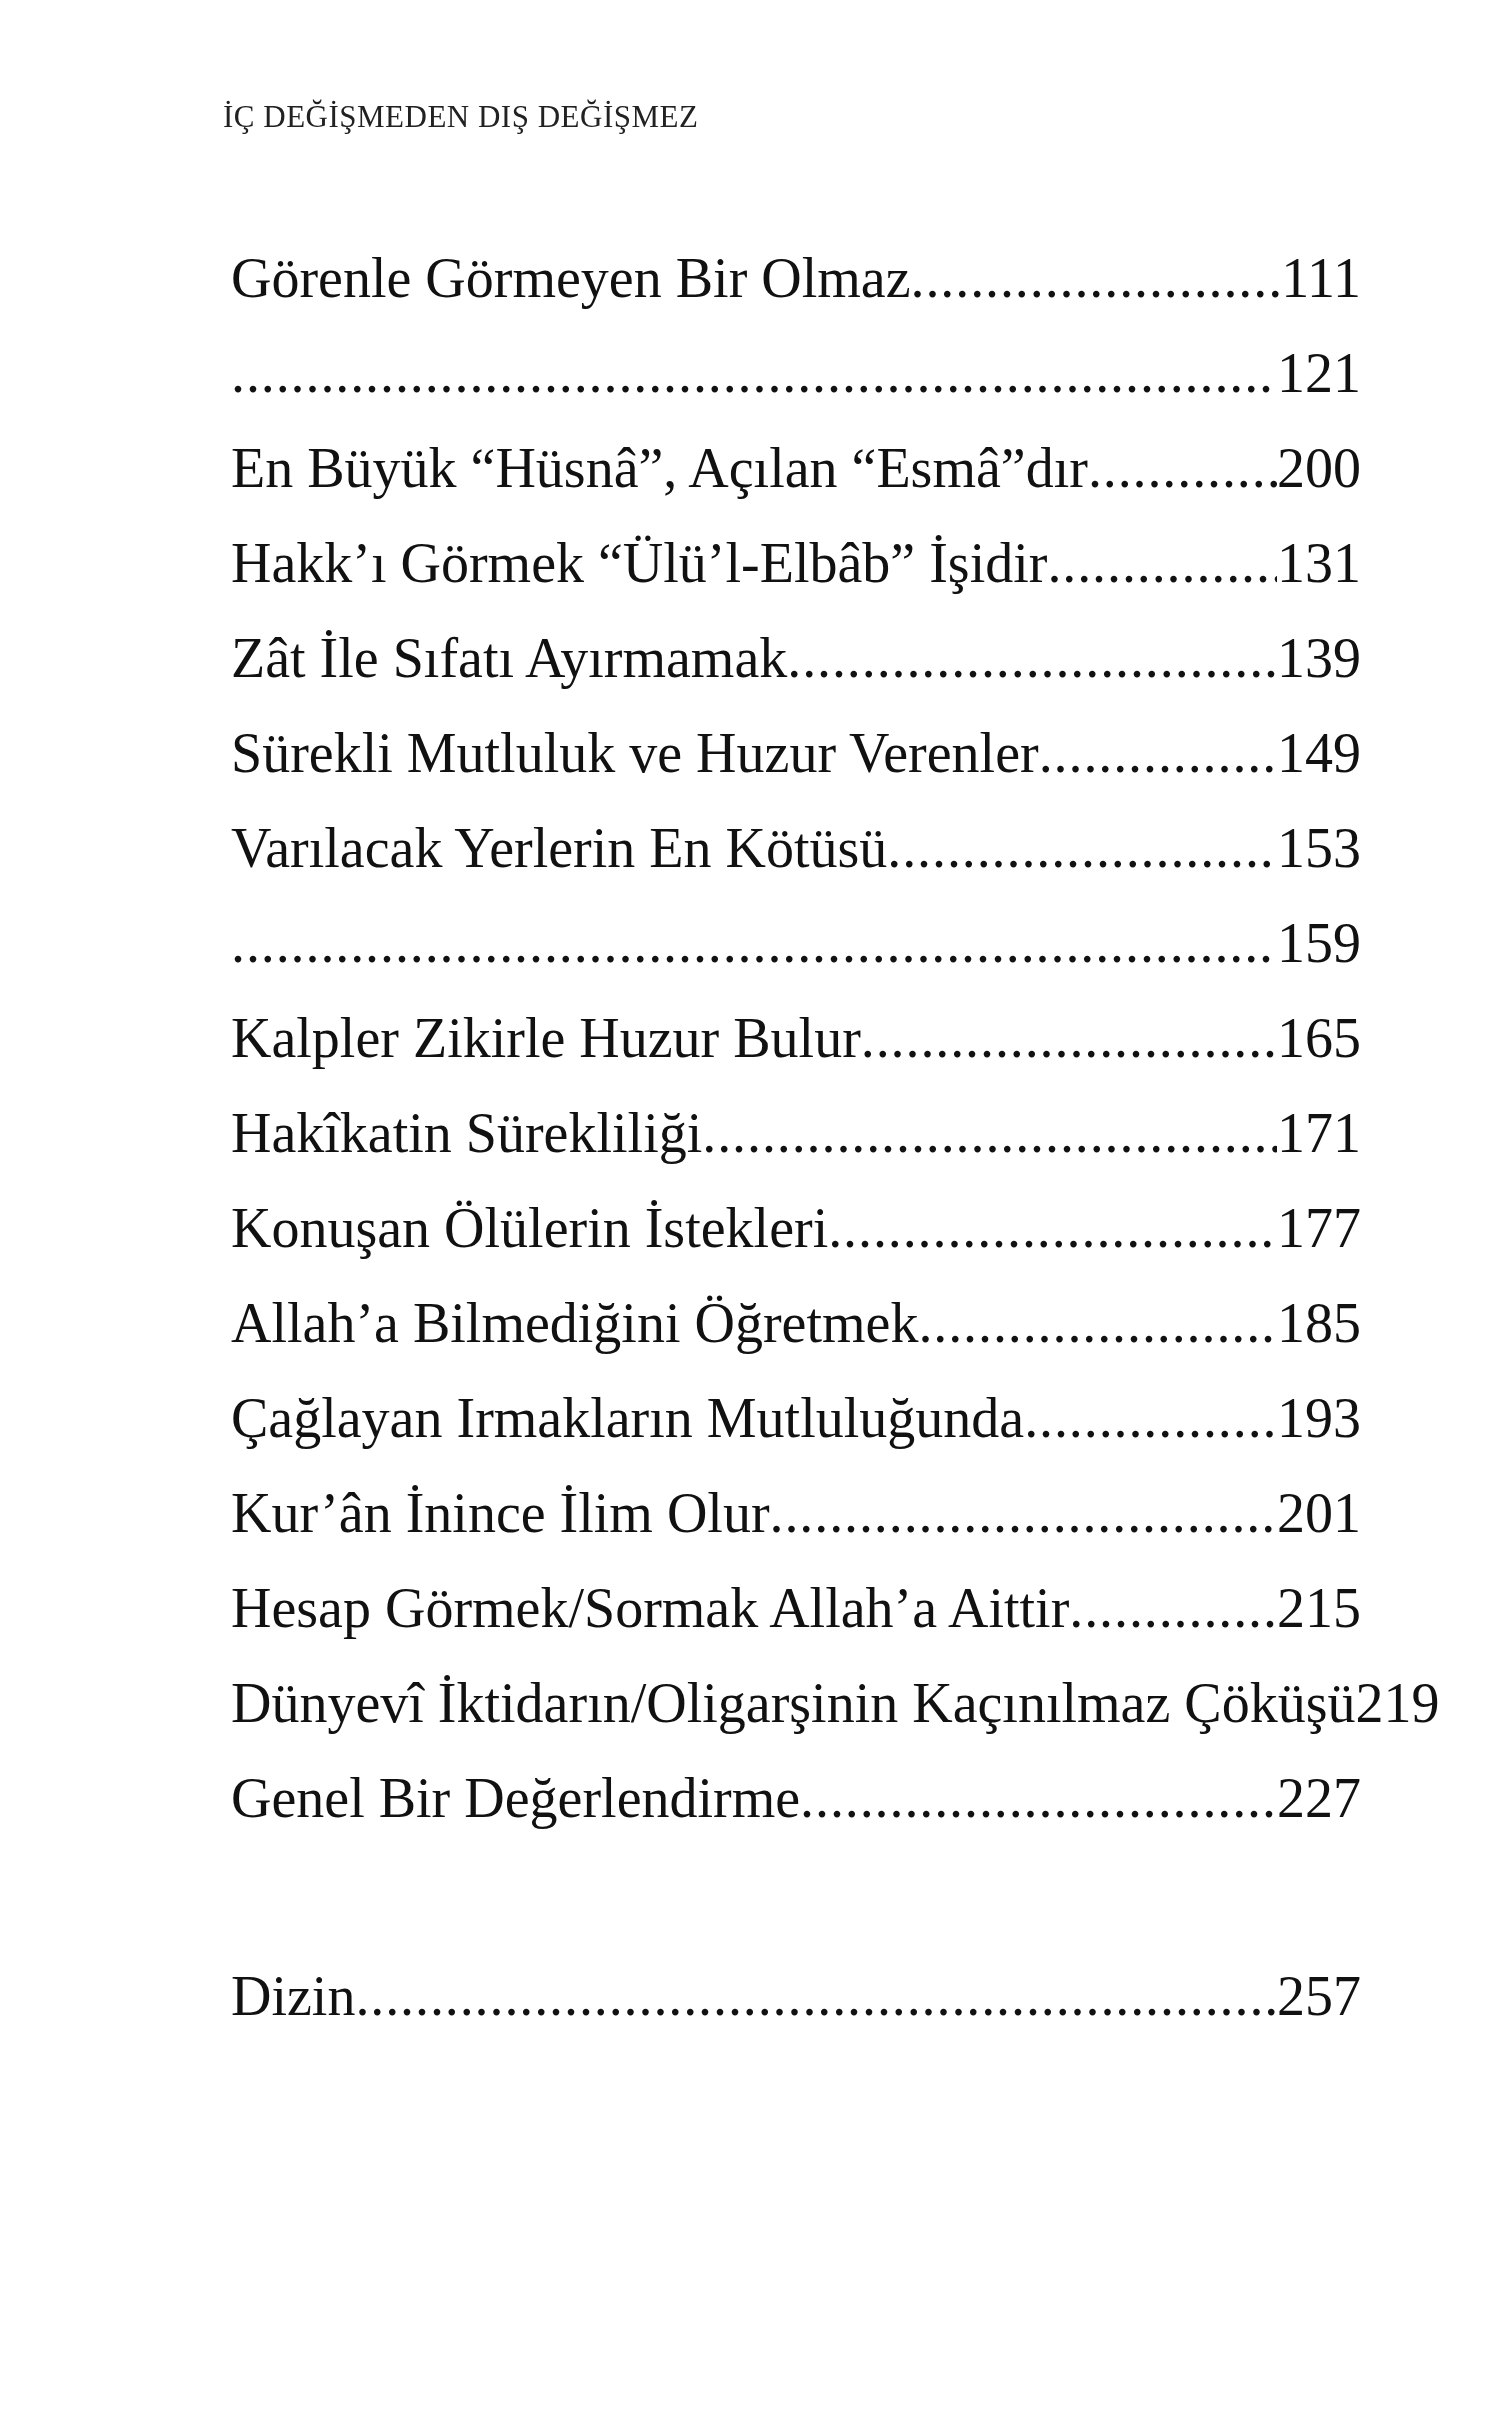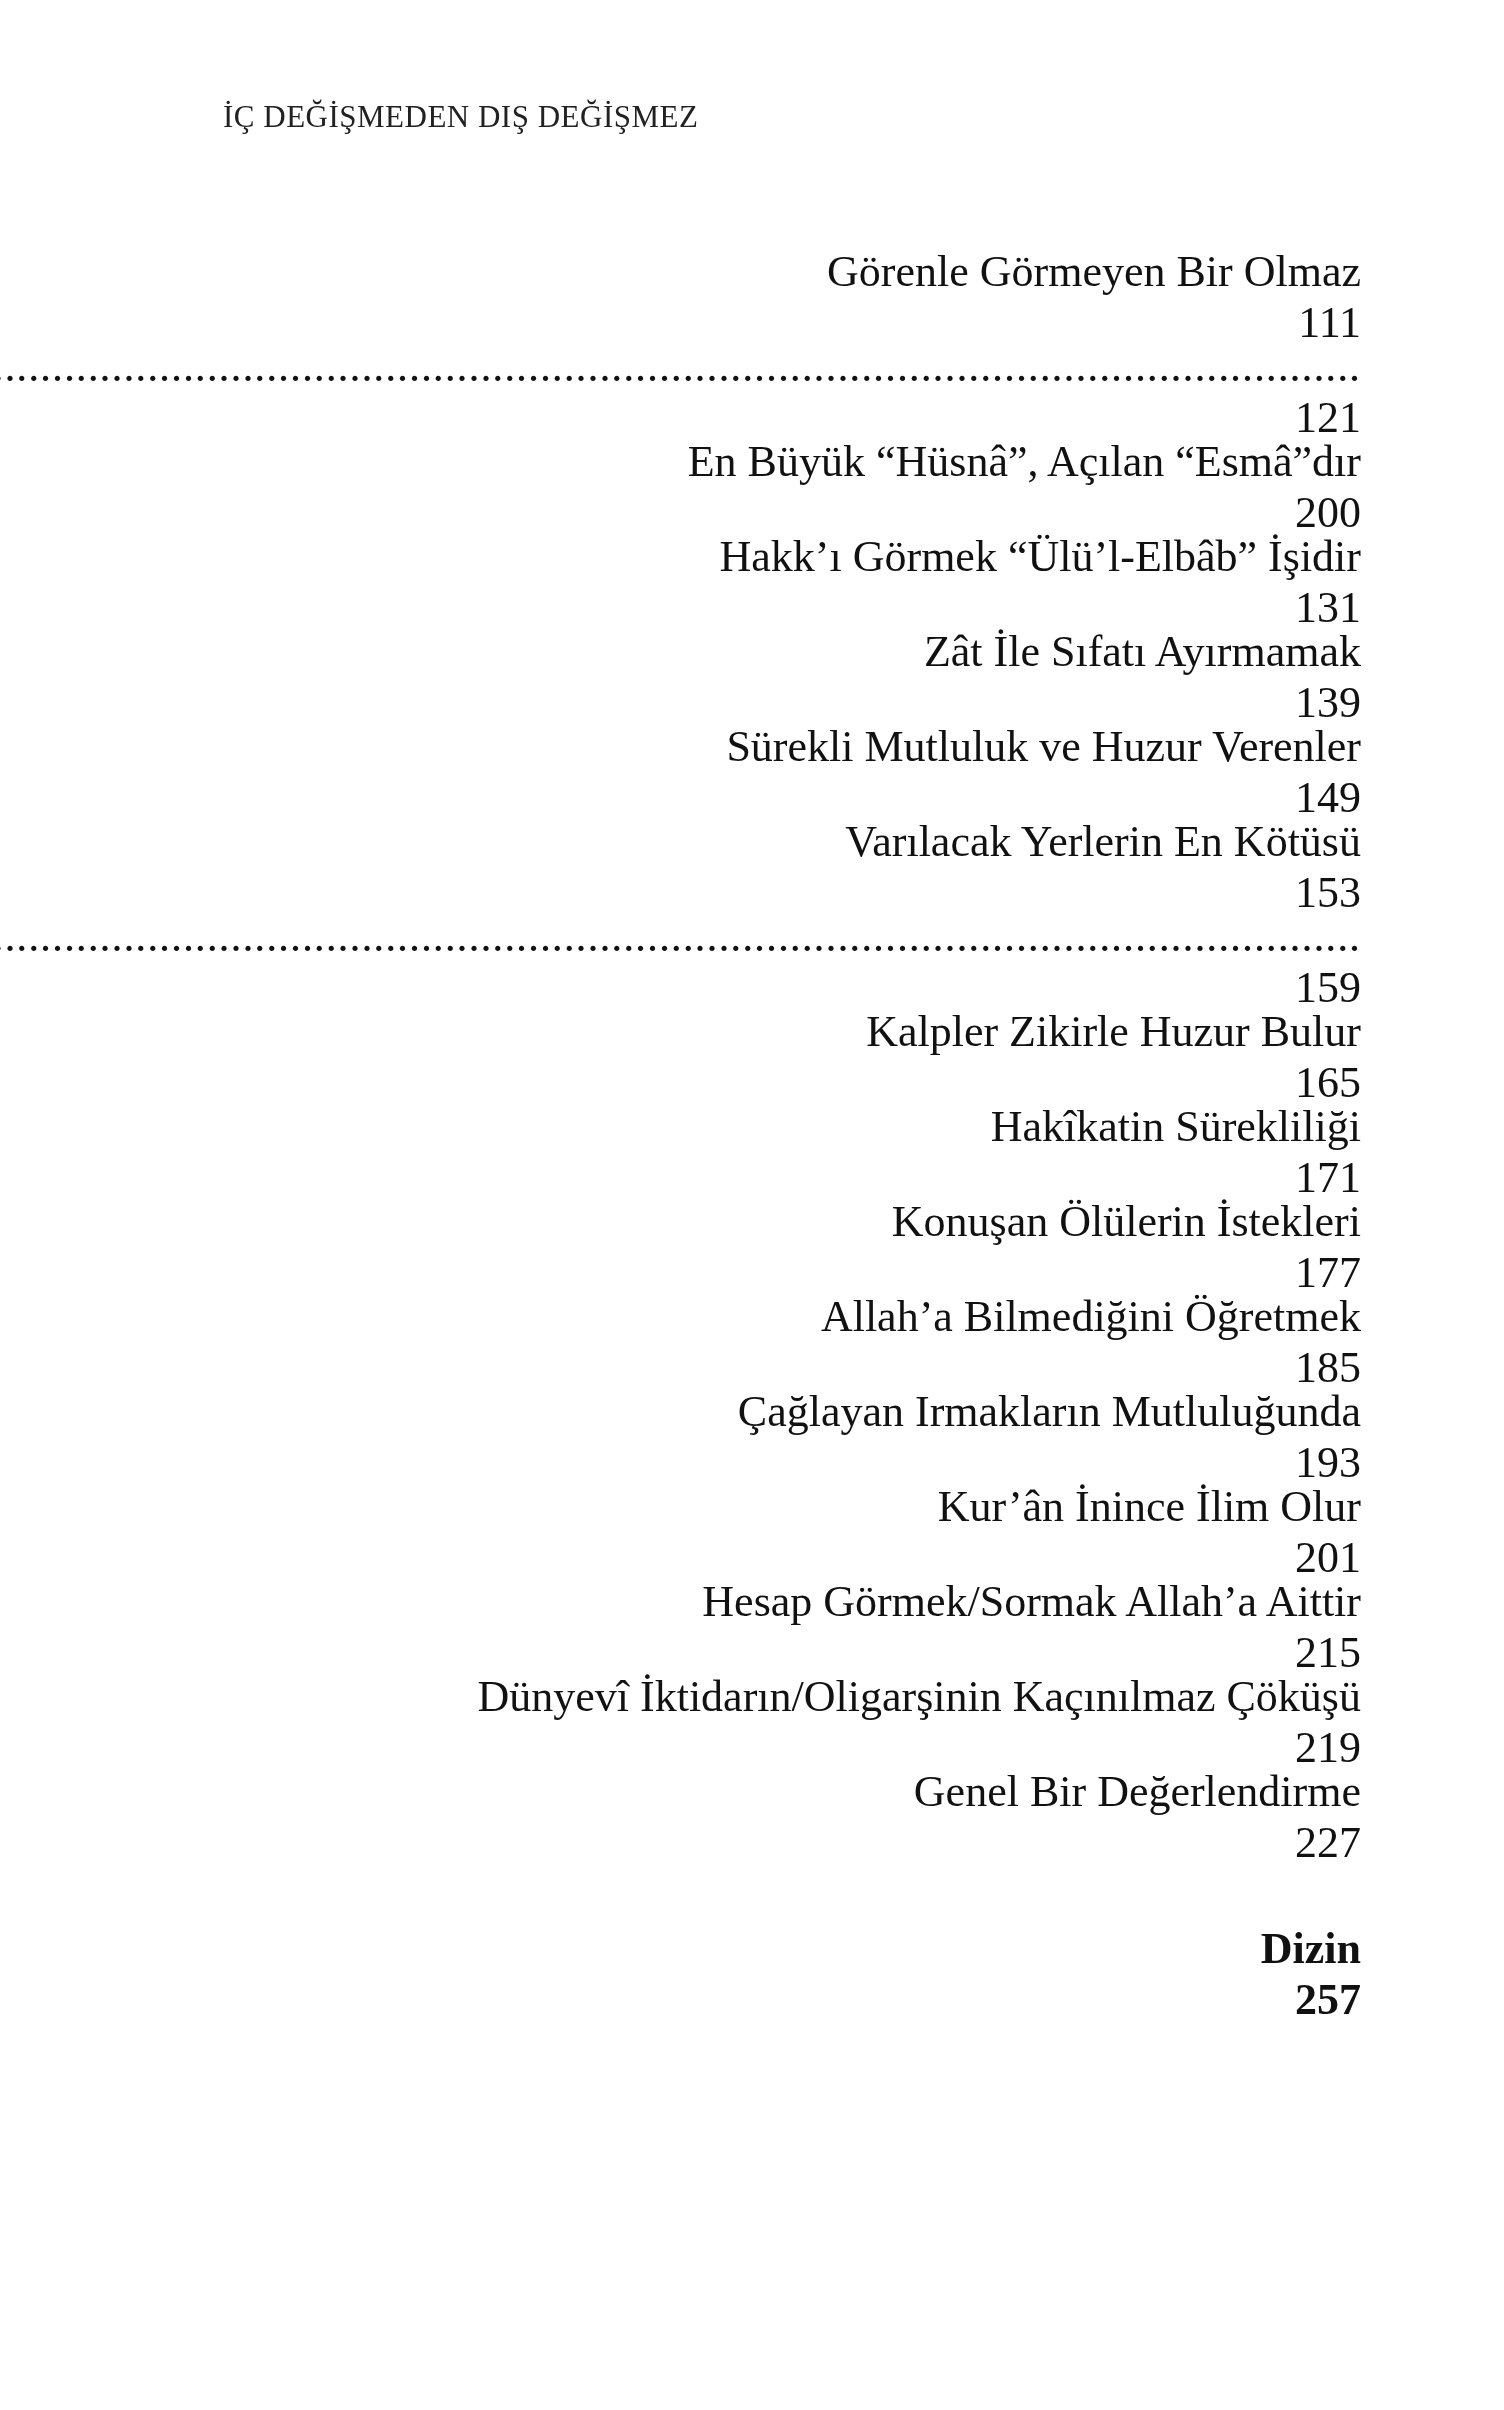--- a/index.html
+++ b/index.html
@@ -1,25 +1,25 @@
 <!DOCTYPE html>
 <html style="font-size:15px"><head>
 <meta charset="utf-8">
 <style>
   html, body { margin:0; padding:0; background:#ffffff; }
   body { width:1505px; height:2411px; position:relative; overflow:hidden;
          font-family:"Liberation Serif","DejaVu Serif",serif; color:#111; }
   .running-head { position:absolute; left:223px; top:99px; font-size:31px; letter-spacing:0.5px; color:#222; }
   .toc { position:absolute; left:231px; top:250px; width:1130px; }
-  .toc-row { display:flex; align-items:flex-end; height:95px; font-size:44px; line-height:1;flex-direction:column; }
+  .toc-row { display:flex; align-items:flex-start; height:95px; font-size:56px; line-height:1; }
   .toc-row .title { white-space:nowrap; }
   .toc-row .leader { flex:1; overflow:hidden; white-space:nowrap; letter-spacing:0.9px; }
   .toc-row .leader::before { content:"................................................................................................................................................................................................"; }
   .toc-row .page { white-space:nowrap; }
-  .toc-final { position:absolute; left:231px; top:1927px; width:1130px; font-weight:bold; }
+  .toc-final { position:absolute; left:231px; top:1968px; width:1130px; font-weight:normal; }
 </style>
 </head>
 <body>
 
 <div class="running-head">İÇ DEĞİŞMEDEN DIŞ DEĞİŞMEZ</div>
 
 <div class="toc">
   <div class="toc-row">
       <span class="title">Görenle Görmeyen Bir Olmaz</span>
       <span class="leader"></span>

